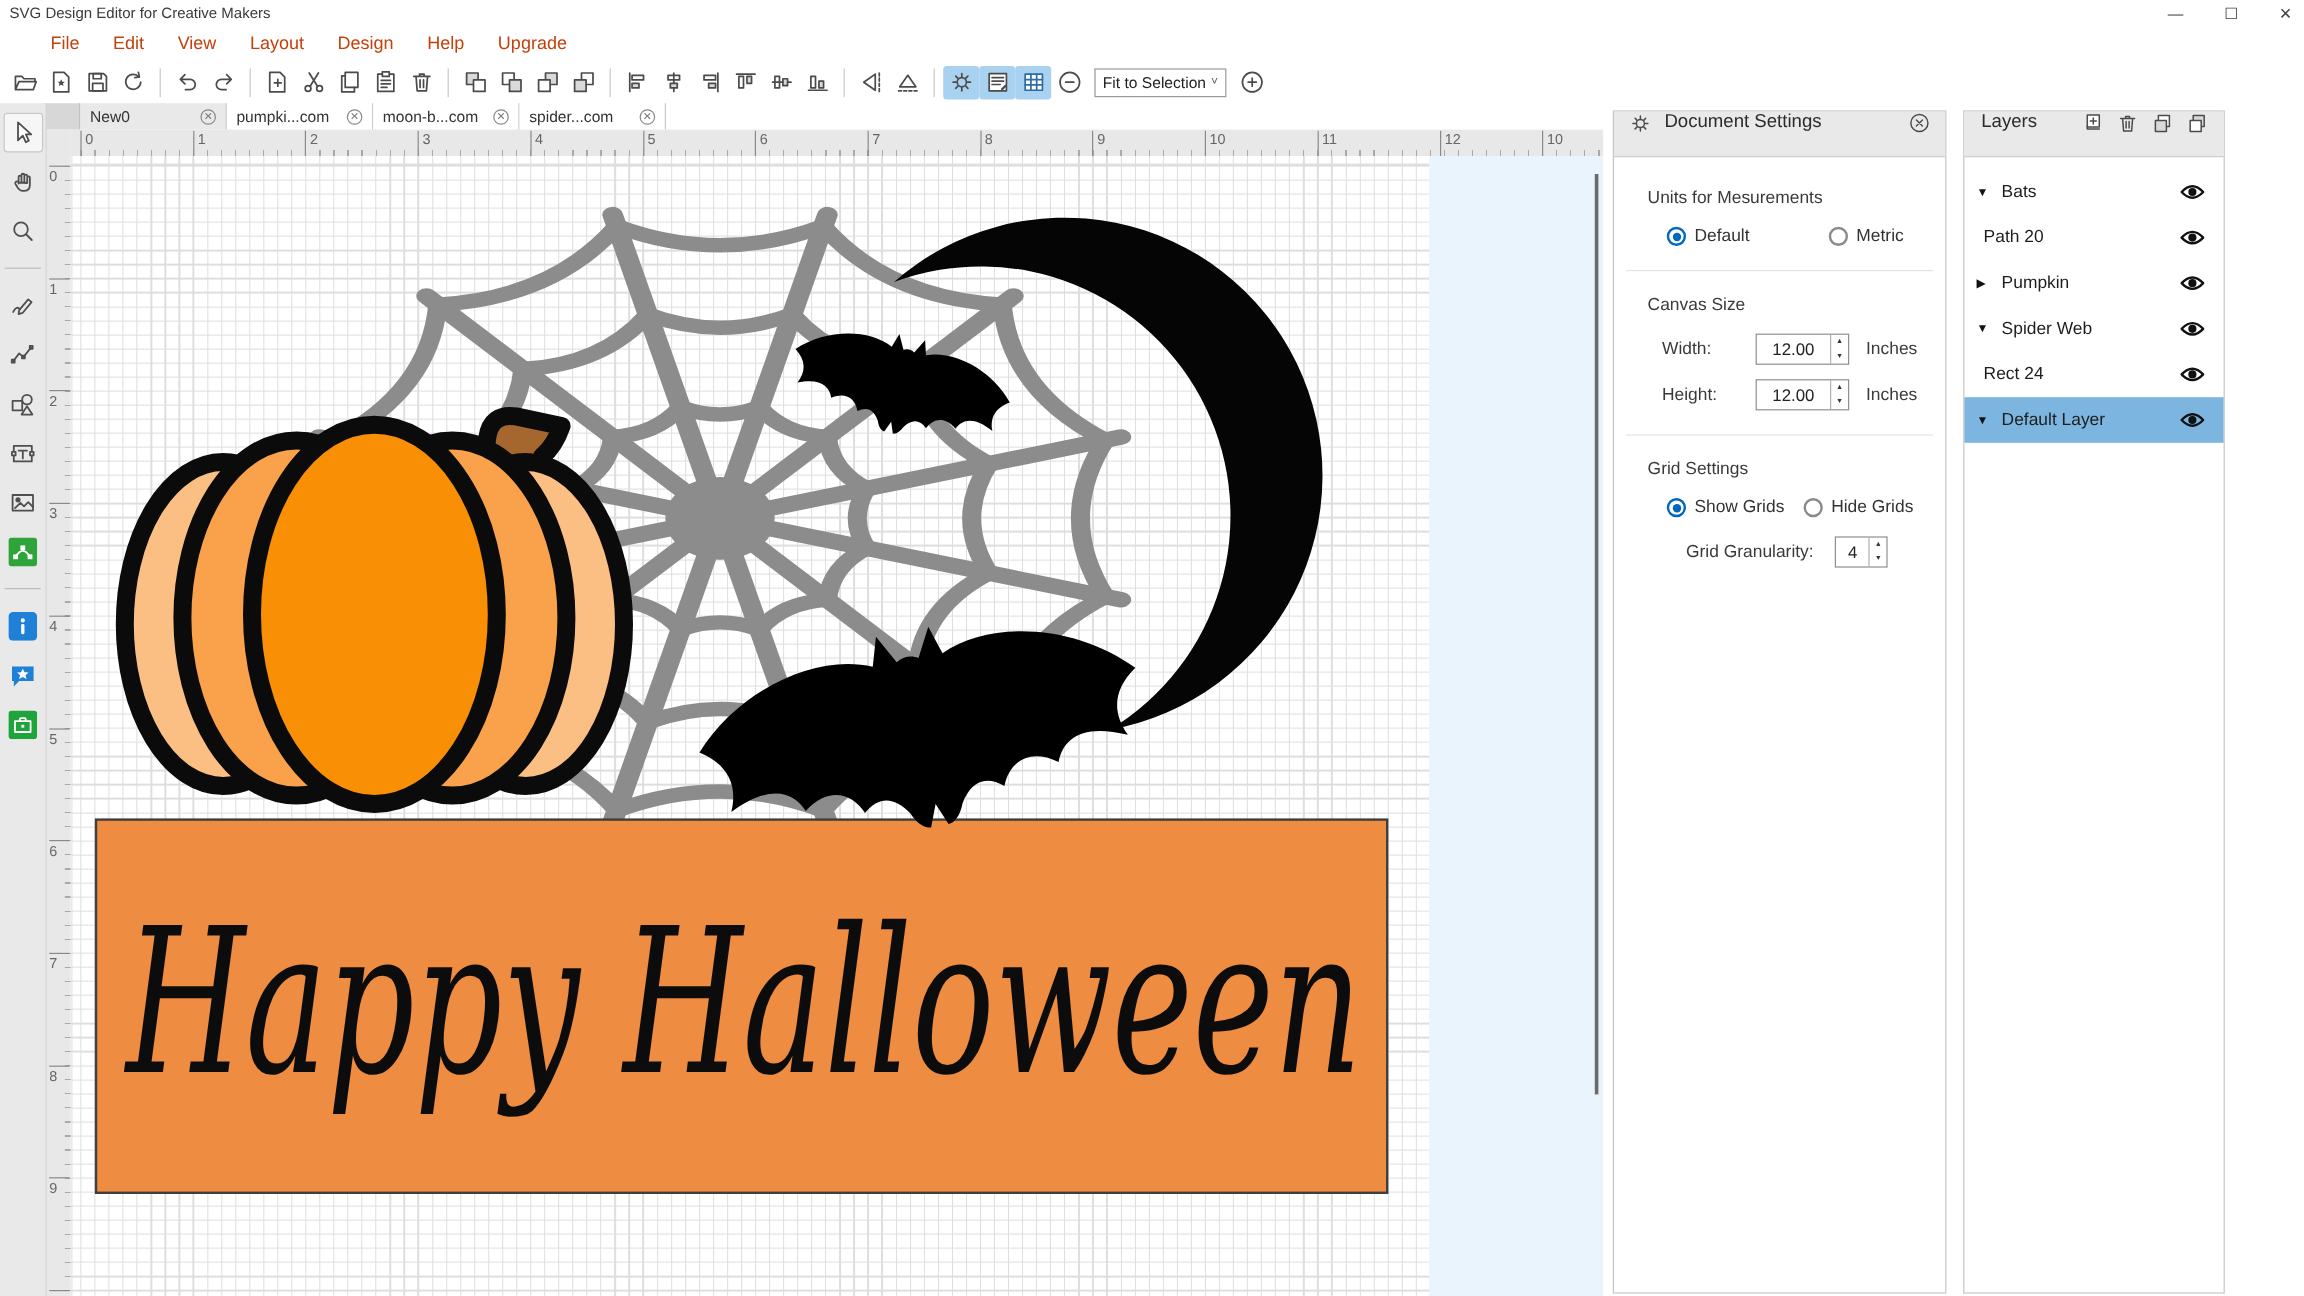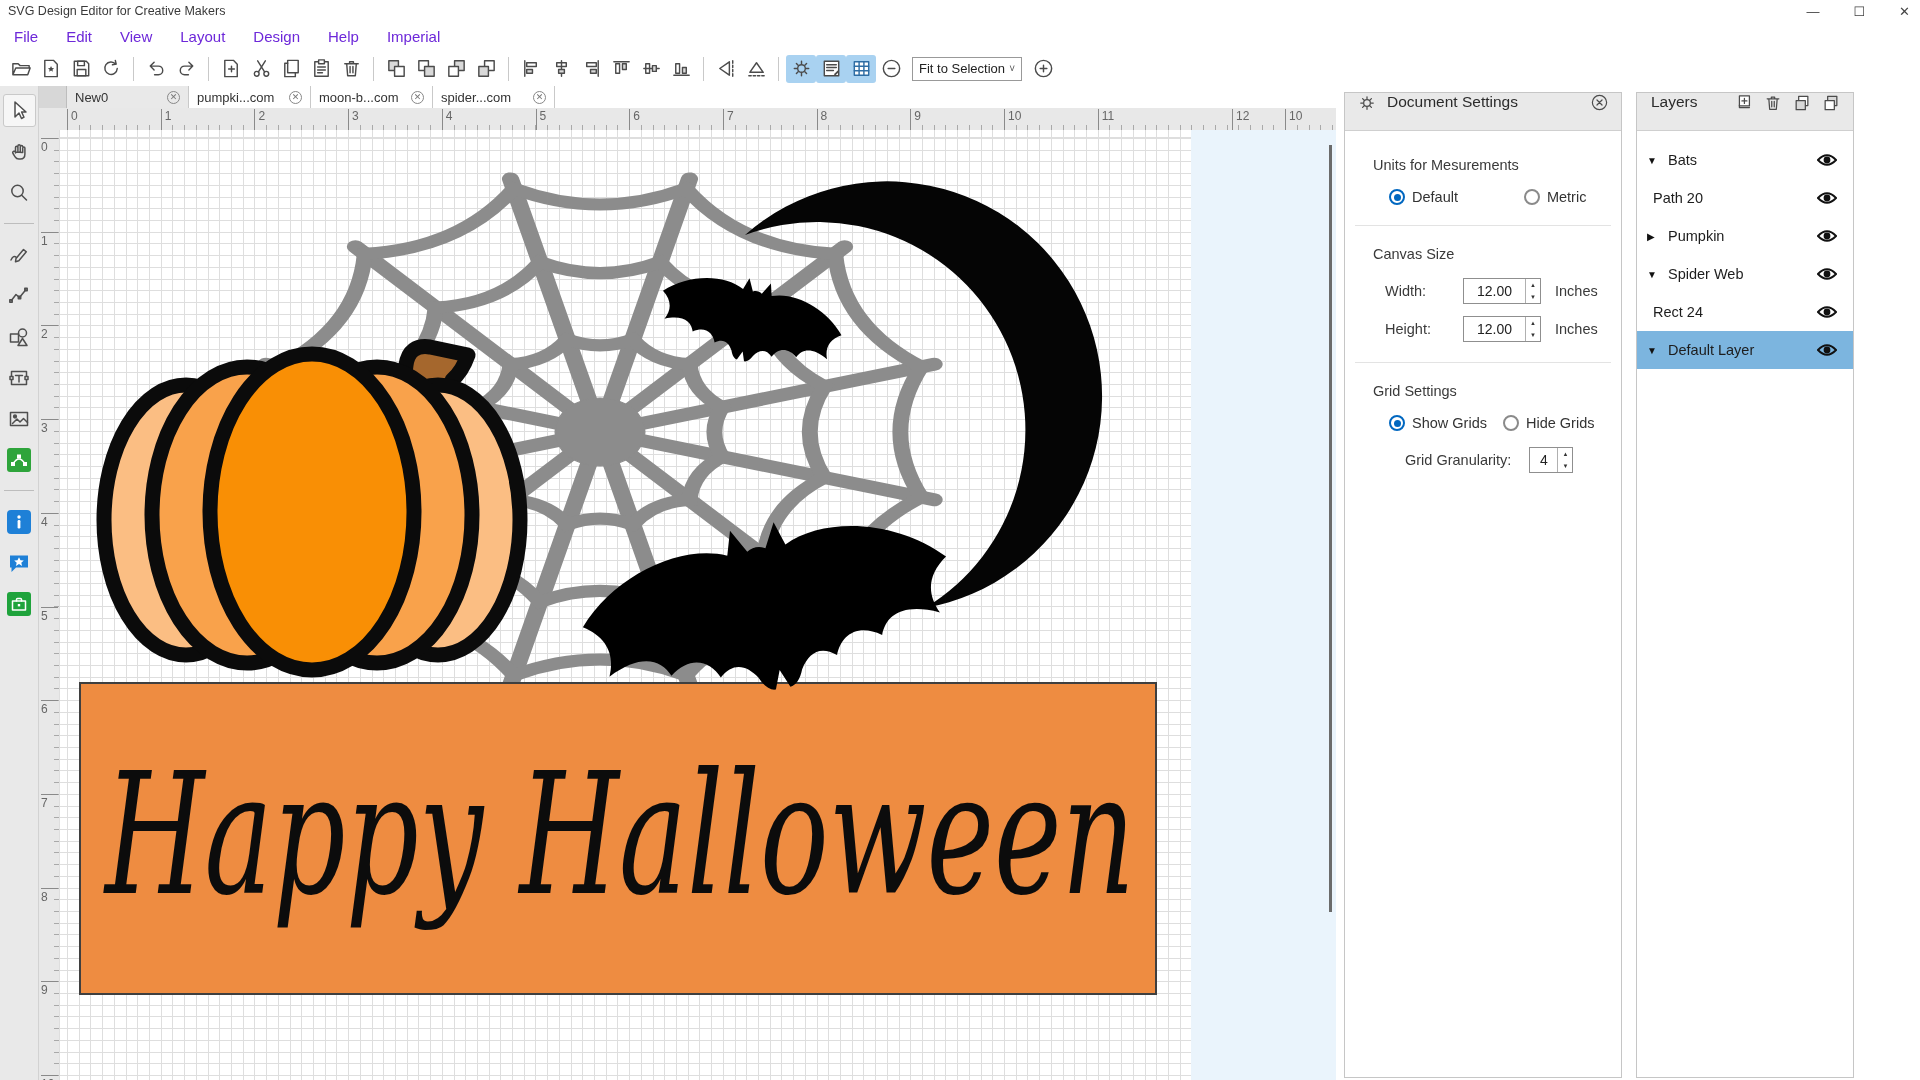--- a/index.html
+++ b/index.html
@@ -6,21 +6,21 @@
   html,body { width:1920px; height:1080px; overflow:hidden; background:#fff;
     font-family:"Liberation Sans", sans-serif; color:#333; }
 
   
   .titlebar { position:absolute; left:0; top:0; width:1920px; height:22px; background:#fff;
     display:flex; align-items:center; font-size:12.5px; color:#3a3a3a; padding-left:8px; }
   .wincontrols { position:absolute; right:10px; top:0; height:22px; display:flex; gap:34px;
     align-items:center; font-size:13px; color:#444; }
   .wincontrols span { cursor:default; }
   .menubar { position:absolute; left:0; top:22px; width:1920px; height:29px; background:#fff;
-    display:flex; align-items:center; font-size:15px; color:#6d28d9; }
+    display:flex; align-items:center; font-size:15px; color:#c2410c;padding-left:28px; }
   .menubar span { padding:0 14px; }
   .toolbar { position:absolute; left:0; top:51px; width:1920px; height:35px; background:#fff;
     display:flex; align-items:center; padding-left:6px; }
   .tb { width:30px; height:28px; display:flex; align-items:center; justify-content:center; border-radius:3px; }
   .tb svg { width:23px; height:23px; stroke:#4b4b4b; fill:none; stroke-width:1.5;
     stroke-linecap:round; stroke-linejoin:round; }
   .tb.hl { background:var(--toolbar_highlight); }
   .tsep { width:1px; height:24px; background:#c9c9c9; margin:0 7px; }
   .fitbox { width:110px; height:24px; border:1px solid #999; background:#fff; display:flex;
     align-items:center; font-size:13px; color:#222; padding:0 6px; margin:0 6px; }
@@ -120,21 +120,21 @@
   </div>
 </div>
 
 <div class="menubar">
   <span>File</span>
   <span>Edit</span>
   <span>View</span>
   <span>Layout</span>
   <span>Design</span>
   <span>Help</span>
-  <span>Imperial</span>
+  <span>Upgrade</span>
 </div>
 
 <div class="toolbar">
   <div class="tb">
       <svg viewBox="0 0 24 24">
         <path d="M3,18.5 V7 h5.5 l2,2 H20 v2.5 M3,18.5 h15.5 l2.5,-7 H6 Z"></path>
       </svg>
     </div>
   <div class="tb">
       <svg viewBox="0 0 24 24">
@@ -431,21 +431,21 @@
     <span style="left: 195.4px;">2</span>
     <span style="left: 289.1px;">3</span>
     <span style="left: 382.8px;">4</span>
     <span style="left: 476.5px;">5</span>
     <span style="left: 570.2px;">6</span>
     <span style="left: 663.9px;">7</span>
     <span style="left: 757.6px;">8</span>
     <span style="left: 851.3px;">9</span>
     <span style="left: 945px;">10</span>
     <span style="left: 1038.7px;">11</span>
-    <span style="left: 1173px;">12</span>
+    <span style="left: 1141px;">12</span>
     <span style="left: 1226.1px;">10</span>
   </div>
 <div class="vruler">
     <span style="top: 8px;">0</span>
     <span style="top: 101.7px;">1</span>
     <span style="top: 195.4px;">2</span>
     <span style="top: 289.1px;">3</span>
     <span style="top: 382.8px;">4</span>
     <span style="top: 476.5px;">5</span>
     <span style="top: 570.2px;">6</span>

